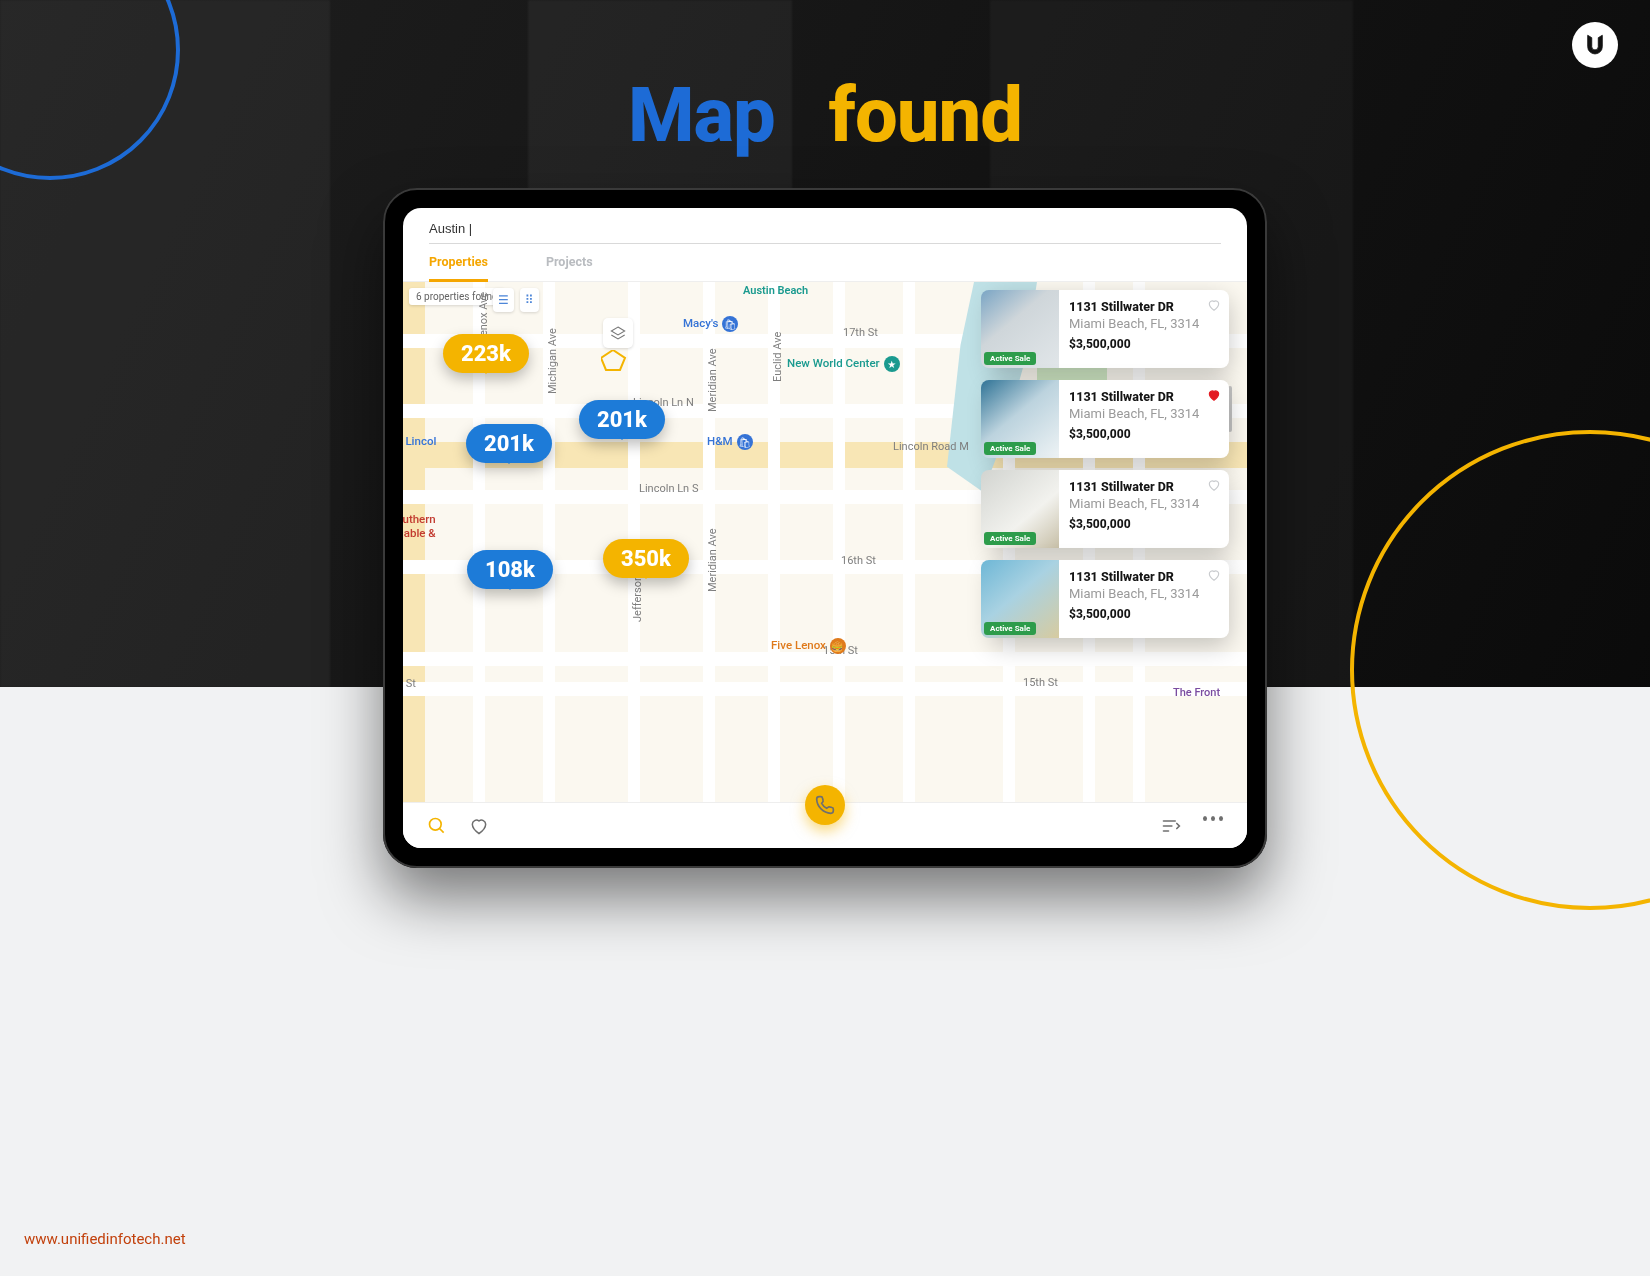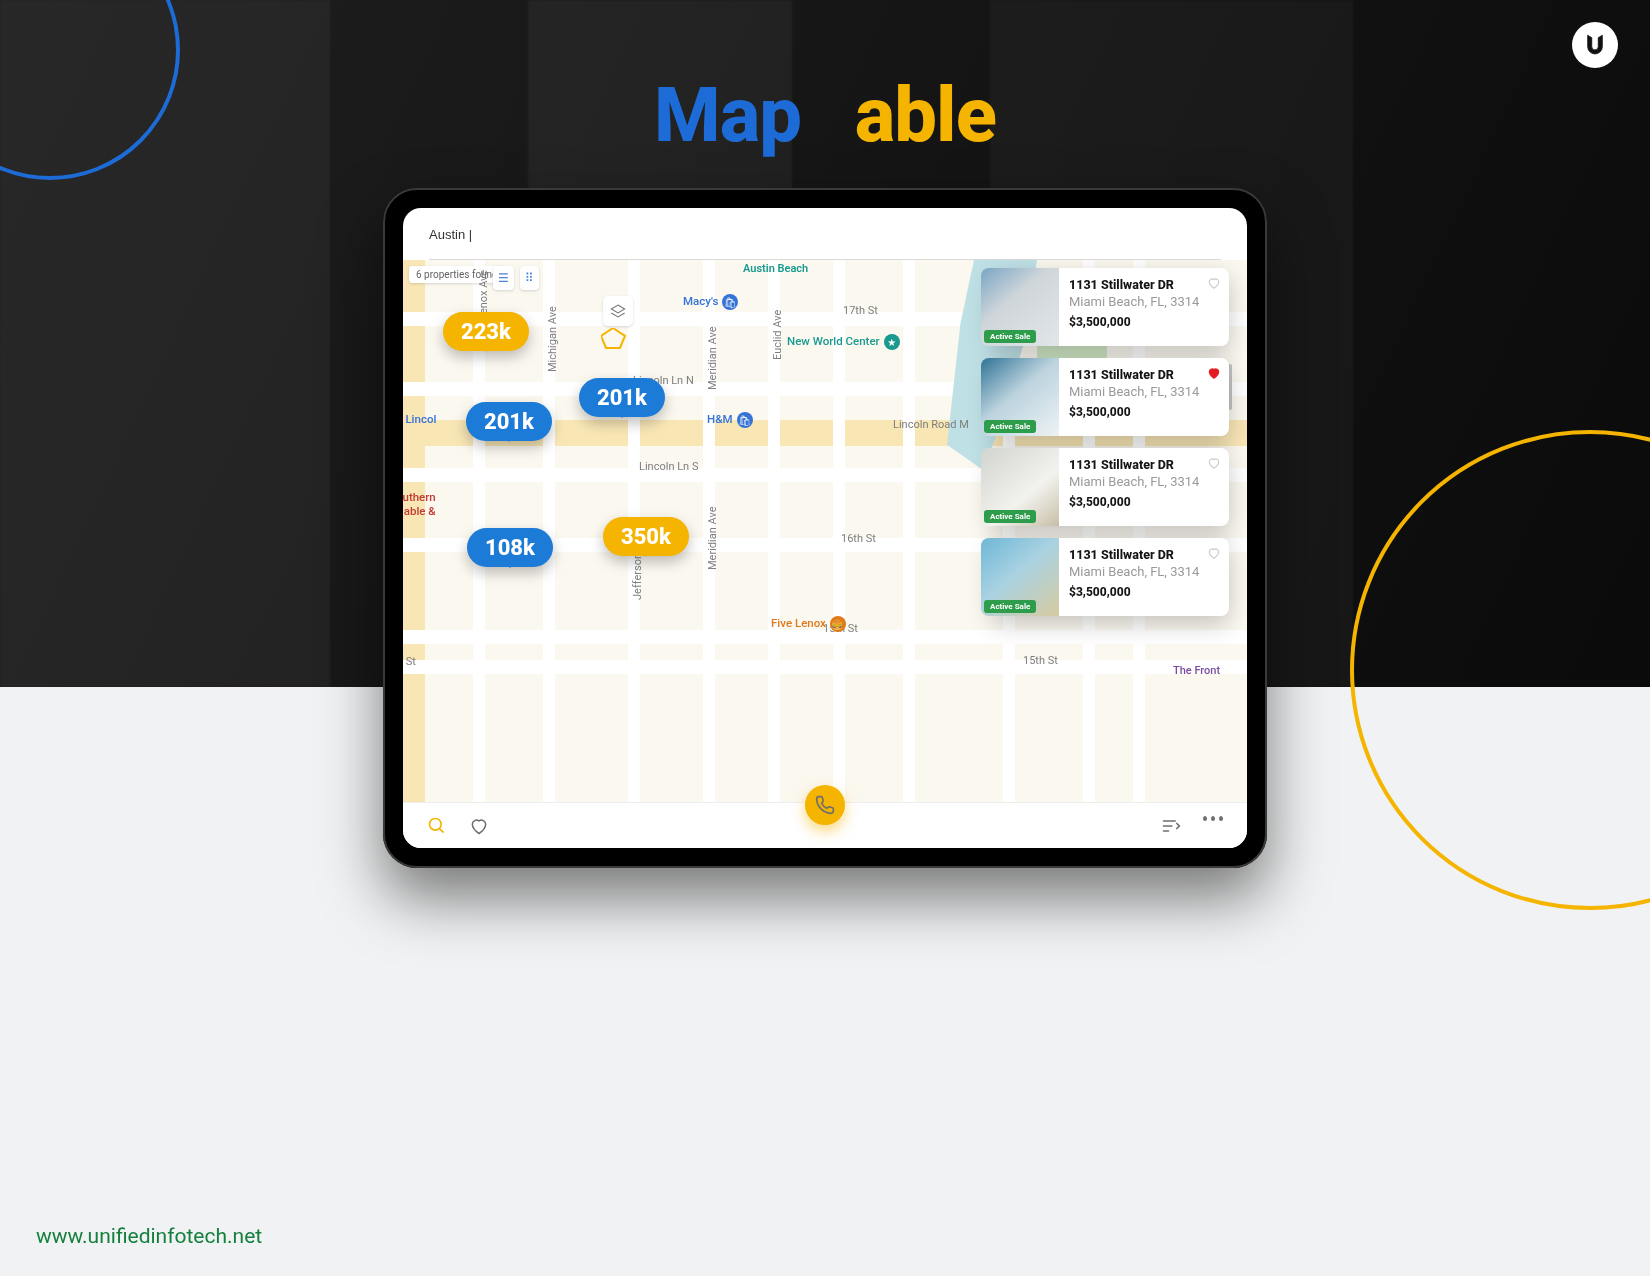--- a/index.html
+++ b/index.html
@@ -10,30 +10,30 @@
      linear-gradient(90deg,rgba(70,70,70,.25) 0 20%,transparent 20% 32%,rgba(80,80,80,.2) 32% 48%,transparent 48% 60%,rgba(60,60,60,.2) 60% 82%,transparent 82%);
      filter:blur(1px)}
   .bg-light{position:absolute;top:687px;left:0;right:0;bottom:0;background:#f1f2f3}
   .arc-blue{position:absolute;top:-80px;left:-80px;width:260px;height:260px;border:4px solid #1d6bd6;border-radius:50%;clip-path:inset(80px 0 0 80px)}
   .arc-yellow{position:absolute;right:-180px;top:430px;width:480px;height:480px;border:4px solid #f4b400;border-radius:50%}
   .logo-circle{position:absolute;top:22px;right:32px;width:46px;height:46px;border-radius:50%;background:#fff;display:flex;align-items:center;justify-content:center}
   .logo-circle svg{width:26px;height:26px}
   .title{position:absolute;top:70px;left:0;right:0;text-align:center;font-weight:800;font-size:76px;letter-spacing:-1px}
   .title .t1{color:#1d6bd6}
   .title .t2{color:#f4b400}
-  .footer-url{position:absolute;bottom:28px;left:36px;color:#15803d;font-size:21px}
+  .footer-url{position:absolute;bottom:28px;left:24px;color:#c2410c;font-size:15px}
   
   .tablet{position:absolute;top:188px;left:50%;transform:translateX(-50%);width:884px;height:680px;background:#000;border-radius:34px;padding:20px;box-shadow:0 30px 60px rgba(0,0,0,.5)}
   .tablet::after{content:"";position:absolute;inset:0;border-radius:34px;border:2px solid #3a3a3a;pointer-events:none}
   .screen{width:100%;height:100%;background:#fff;border-radius:18px;overflow:hidden;display:flex;flex-direction:column;position:relative}
   
   .topbar{padding:20px 26px 0;display:flex;justify-content:space-between;align-items:center}
   .topbar h2{font-size:18px;font-weight:800;color:#141414}
   .equalizer{width:20px;height:20px;color:#434343;cursor:pointer}
-  .search-row{margin:16px 26px 0;border-bottom:1px solid #d9d9d9;padding-bottom:16px}
+  .search-row{margin:10px 26px 0;border-bottom:1px solid #d9d9d9;padding-bottom:6px}
   .search-row input{border:none;outline:none;width:100%;font-size:13px;color:#333;background:transparent}
   .tabs{display:flex;gap:58px;padding:10px 26px 0;font-size:12.5px;font-weight:700;border-bottom:1px solid #eee}
   .tab{padding-bottom:10px;cursor:pointer;color:#b9bcc0}
   .tab.active{color:#f5a600;border-bottom:3px solid #f5a600;margin-bottom:-1px}
   
   .map-wrap{flex:1;position:relative;background:#f3efe8;overflow:hidden}
   .map-grid{position:absolute;inset:0;background:
      linear-gradient(#fbf8f0,#fbf8f0);
   }
   .road-h{position:absolute;left:0;right:0;height:14px;background:#fff}
@@ -97,33 +97,37 @@
 
   <div class="logo-circle">
     <svg viewBox="0 0 32 32">
         <path d="M7 4v14a9 9 0 0 0 18 0V4l-5 3v11a4 4 0 1 1-8 0V7Z" fill="#111" stroke="#111" stroke-width="1" stroke-linejoin="round"></path>
       </svg>
   </div>
 
   <div class="title">
     <span class="t1">Map</span>
     <span>&nbsp;</span>
-    <span class="t2">able</span>
+    <span class="t2">found</span>
   </div>
 
   <div class="footer-url">www.unifiedinfotech.net</div>
 
   <div class="tablet">
     <div class="screen">
 
 
       <div class="search-row">
         <input type="text" value="Austin |" style="">
       </div>
 
+      <div class="tabs">
+        <div class="tab active">Properties</div>
+        <div class="tab">Projects</div>
+      </div>
 
       <div class="map-wrap">
         <div class="map-grid"></div>
 
         <div class="road-v big" style="left:0"></div>
         <div class="road-h" style="top:52px"></div>
         <div class="road-h" style="top:122px"></div>
         <div class="road-h big" style="top:160px"></div>
         <div class="road-h" style="top:208px"></div>
         <div class="road-h" style="top:278px"></div>

